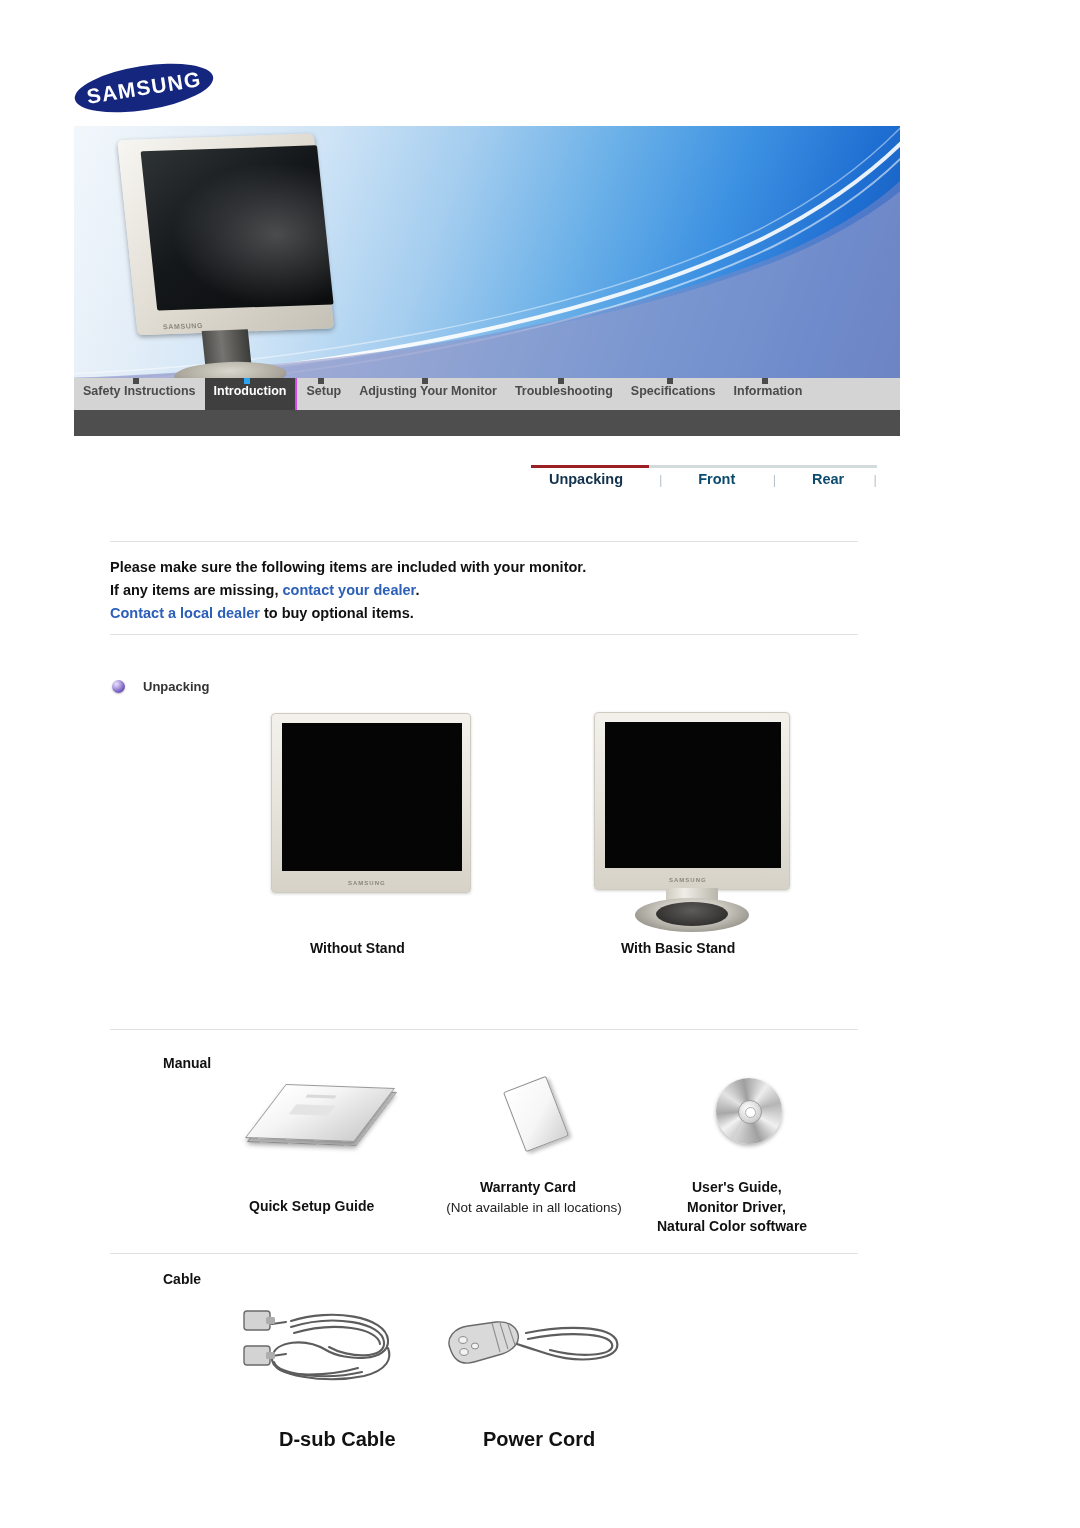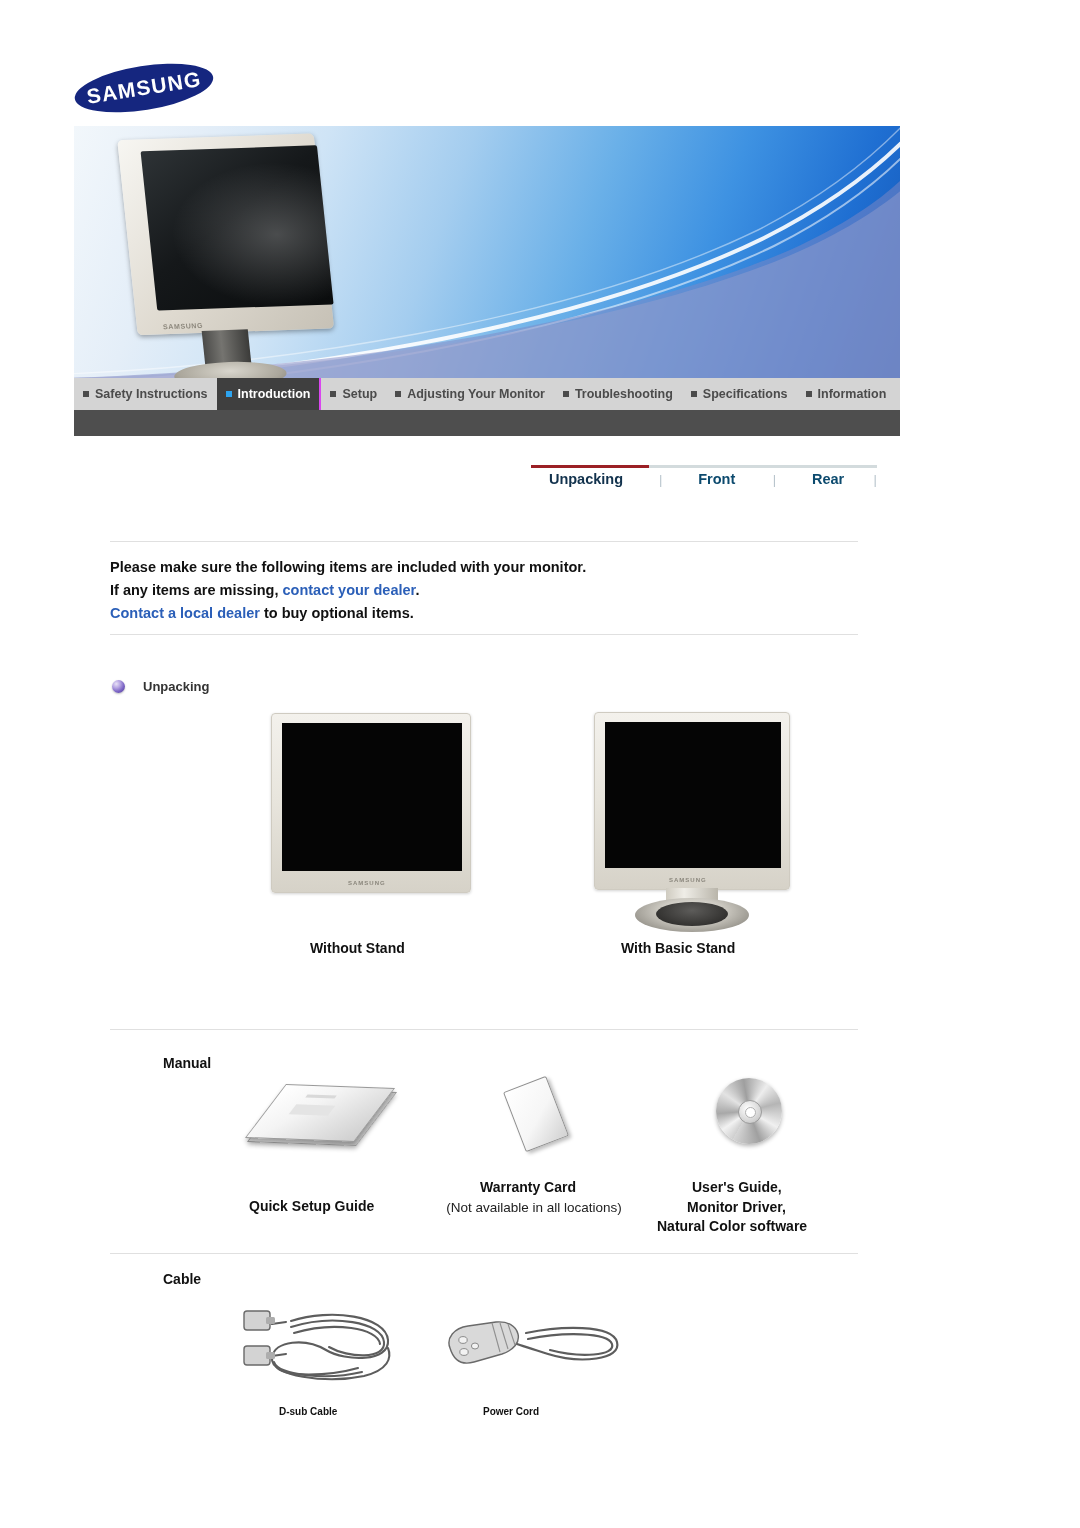--- a/index.html
+++ b/index.html
@@ -117,20 +117,21 @@
   .nav-item {
     display: flex;
     align-items: center;
     height: 32px;
     padding: 0 9px;
     font-size: 12.5px;
     font-weight: bold;
     color: #4b4b4b;
     white-space: nowrap;
     cursor: pointer;
+    flex-direction: column;
   }
   .nav-item .bullet {
     width: 6px; height: 6px;
     background: #4b4b4b;
     margin-right: 6px;
     flex: 0 0 auto;
   }
   .nav-item.active {
     background: #3f3f3f;
     color: #ffffff;
@@ -365,24 +366,25 @@
     border-radius:50%;
     background: #ffffff;
     border: 1px solid #b0b0b0;
   }
 
   
   .cable-svg { position: absolute; }
 
   .footer-label {
     position: absolute;
-    font-size: 10px;
+    font-size: 20px;
     font-weight: bold;
     color: #111111;
     white-space: nowrap;
+    margin-top: 22px;
   }
 </style>
 </head>
 <body>
 
 <div class="logo-wrap">
   <div class="logo-ellipse">
     <span class="logo-text">SAMSUNG</span>
   </div>
 </div>

